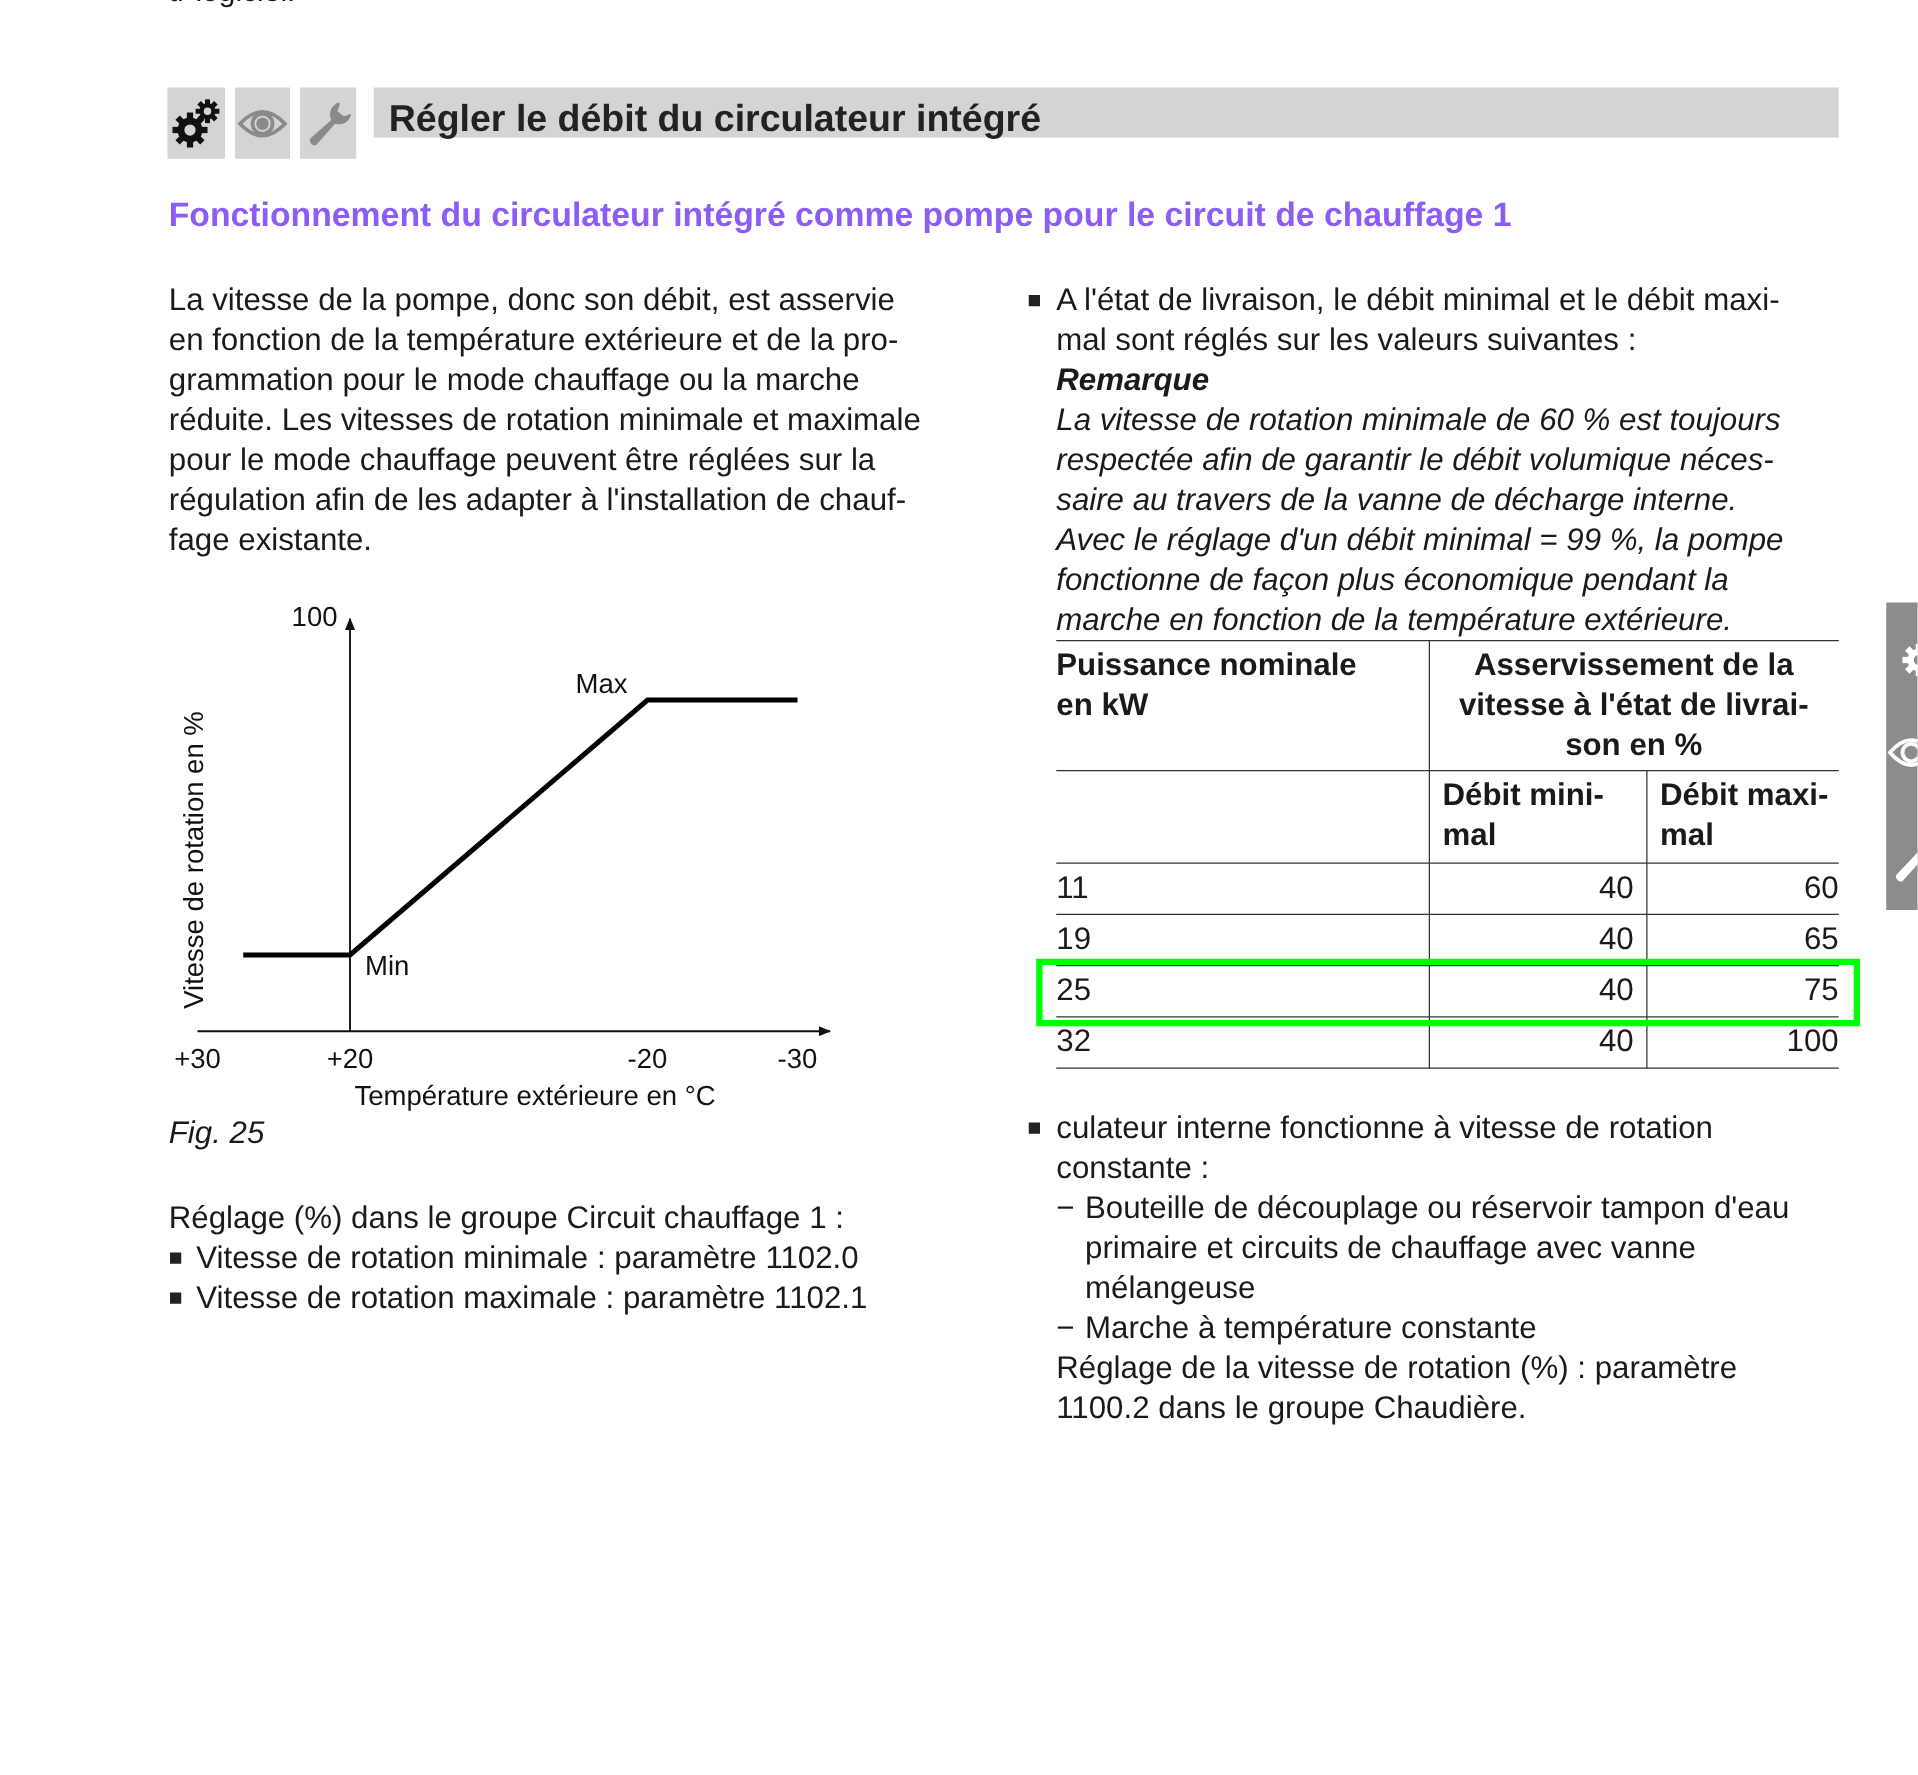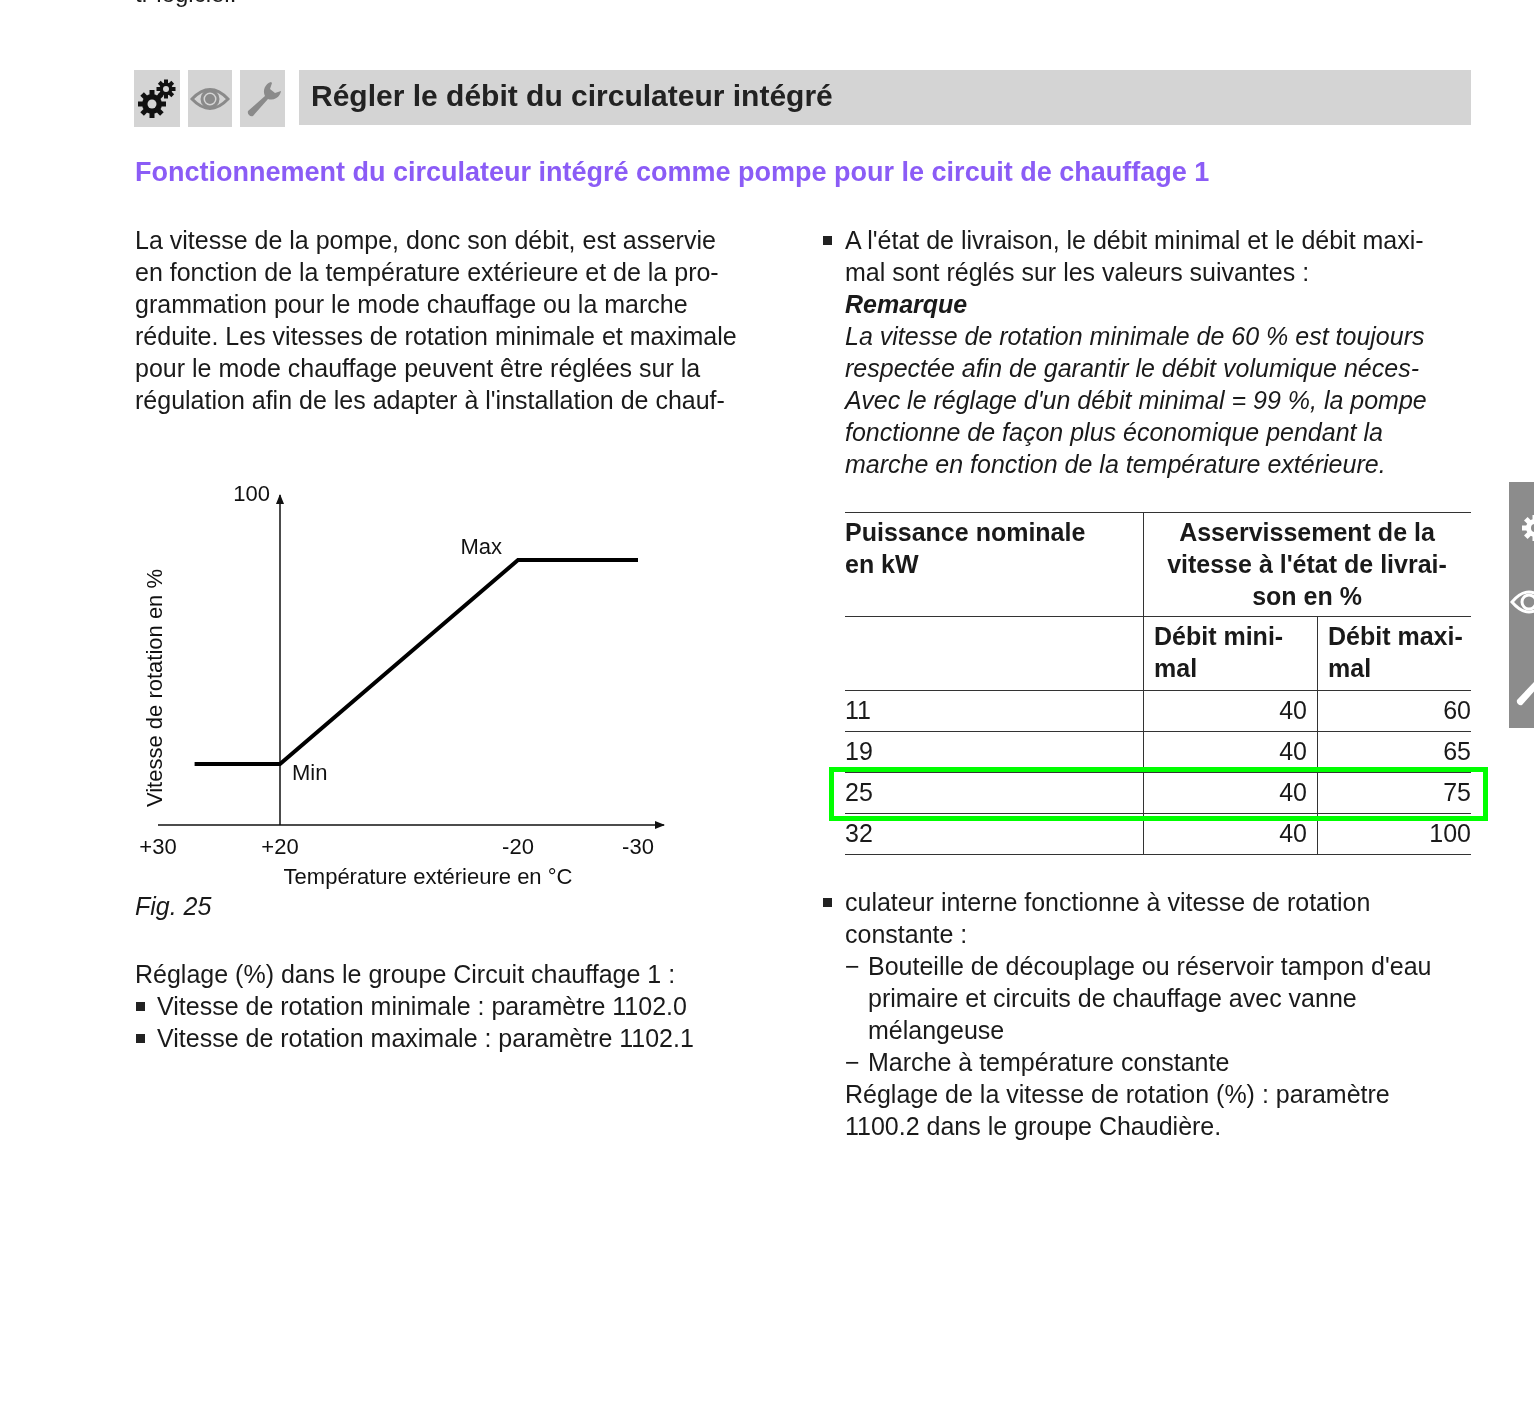--- a/index.html
+++ b/index.html
@@ -1,21 +1,21 @@
 <!DOCTYPE html>
 <html><head>
 <meta charset="utf-8">
 <style>
   html, body { margin:0; padding:0; background:#ffffff; }
   body { width:1534px; height:1420px; position:relative; overflow:hidden;
          font-family:"Liberation Sans", sans-serif; color:#1a1a1a; }
   .abs { position:absolute; }
   .topfrag { left:135px; top:-22px; font-size:24px; line-height:32px; }
   .iconbox { top:70px; height:57px; background:#d4d4d4; display:flex; align-items:center; justify-content:center; }
-  .titlebar { left:299px; top:70px; width:1172px; height:55px; background:#d4d4d4; }
+  .titlebar { left:299px; top:70px; width:1172px; height:40px; background:#d4d4d4; }
   .titlebar span { position:absolute; left:12px; top:9px; font-size:30px; font-weight:bold; color:#222; white-space:nowrap; }
   .subhead { left:135px; top:157px; font-size:27px; font-weight:bold; white-space:nowrap; color:#8b5cf6; }
   .lines div { font-size:25px; line-height:32px; white-space:nowrap; }
   .bul { position:absolute; width:9px; height:9px; background:#222; }
   .ital { font-style:italic; }
   .bold { font-weight:bold; }
   
   .tbl { left:845px; top:512px; width:626px; height:344px; }
   .tbl .hl { position:absolute; left:0; width:626px; height:0; border-top:1.5px solid #333; }
   .tbl .vl { position:absolute; width:0; border-left:1.5px solid #333; }
@@ -71,20 +71,21 @@
 
 <div class="abs subhead">Fonctionnement du circulateur intégré comme pompe pour le circuit de chauffage 1</div>
 
 <div class="abs lines" style="left:135px;top:224px;">
   <div>La vitesse de la pompe, donc son débit, est asservie</div>
   <div>en fonction de la température extérieure et de la pro-</div>
   <div>grammation pour le mode chauffage ou la marche</div>
   <div>réduite. Les vitesses de rotation minimale et maximale</div>
   <div>pour le mode chauffage peuvent être réglées sur la</div>
   <div>régulation afin de les adapter à l'installation de chauf-</div>
+  <div>fage existante.</div>
 </div>
 
 <svg class="abs chart" id="chart" style="left:130px;top:470px;" width="560" height="430">
   <defs>
     <marker id="arrow" markerWidth="10" markerHeight="8" refX="9" refY="4" orient="auto" markerUnits="userSpaceOnUse">
       <path d="M0,0 L10,4 L0,8 Z" fill="#111"></path>
     </marker>
   </defs>
   <line id="x-axis" x1="28" y1="355" x2="534" y2="355" stroke="#111" stroke-width="1.5" marker-end="url(#arrow)"></line>
   <line id="y-axis" x1="150" y1="355" x2="150" y2="25" stroke="#111" stroke-width="1.5" marker-end="url(#arrow)"></line>
@@ -122,20 +123,21 @@
   </div>
 </div>
 
 <span class="abs bul" style="left:823px;top:236px;"></span>
 <div class="abs lines" style="left:845px;top:224px;">
   <div>A l'état de livraison, le débit minimal et le débit maxi-</div>
   <div>mal sont réglés sur les valeurs suivantes :</div>
   <div class="ital bold">Remarque</div>
   <div class="ital">La vitesse de rotation minimale de 60 % est toujours</div>
   <div class="ital">respectée afin de garantir le débit volumique néces-</div>
+  <div class="ital">saire au travers de la vanne de décharge interne.</div>
   <div class="ital">Avec le réglage d'un débit minimal = 99 %, la pompe</div>
   <div class="ital">fonctionne de façon plus économique pendant la</div>
   <div class="ital">marche en fonction de la température extérieure.</div>
 </div>
 
 <div class="abs tbl">
   <div class="hl" style="top:0;"></div>
   <div class="vl" style="left:298px;top:0;height:343px;"></div>
   <div class="hl" style="top:104px;"></div>
   <div class="vl" style="left:472px;top:104px;height:239px;"></div>

